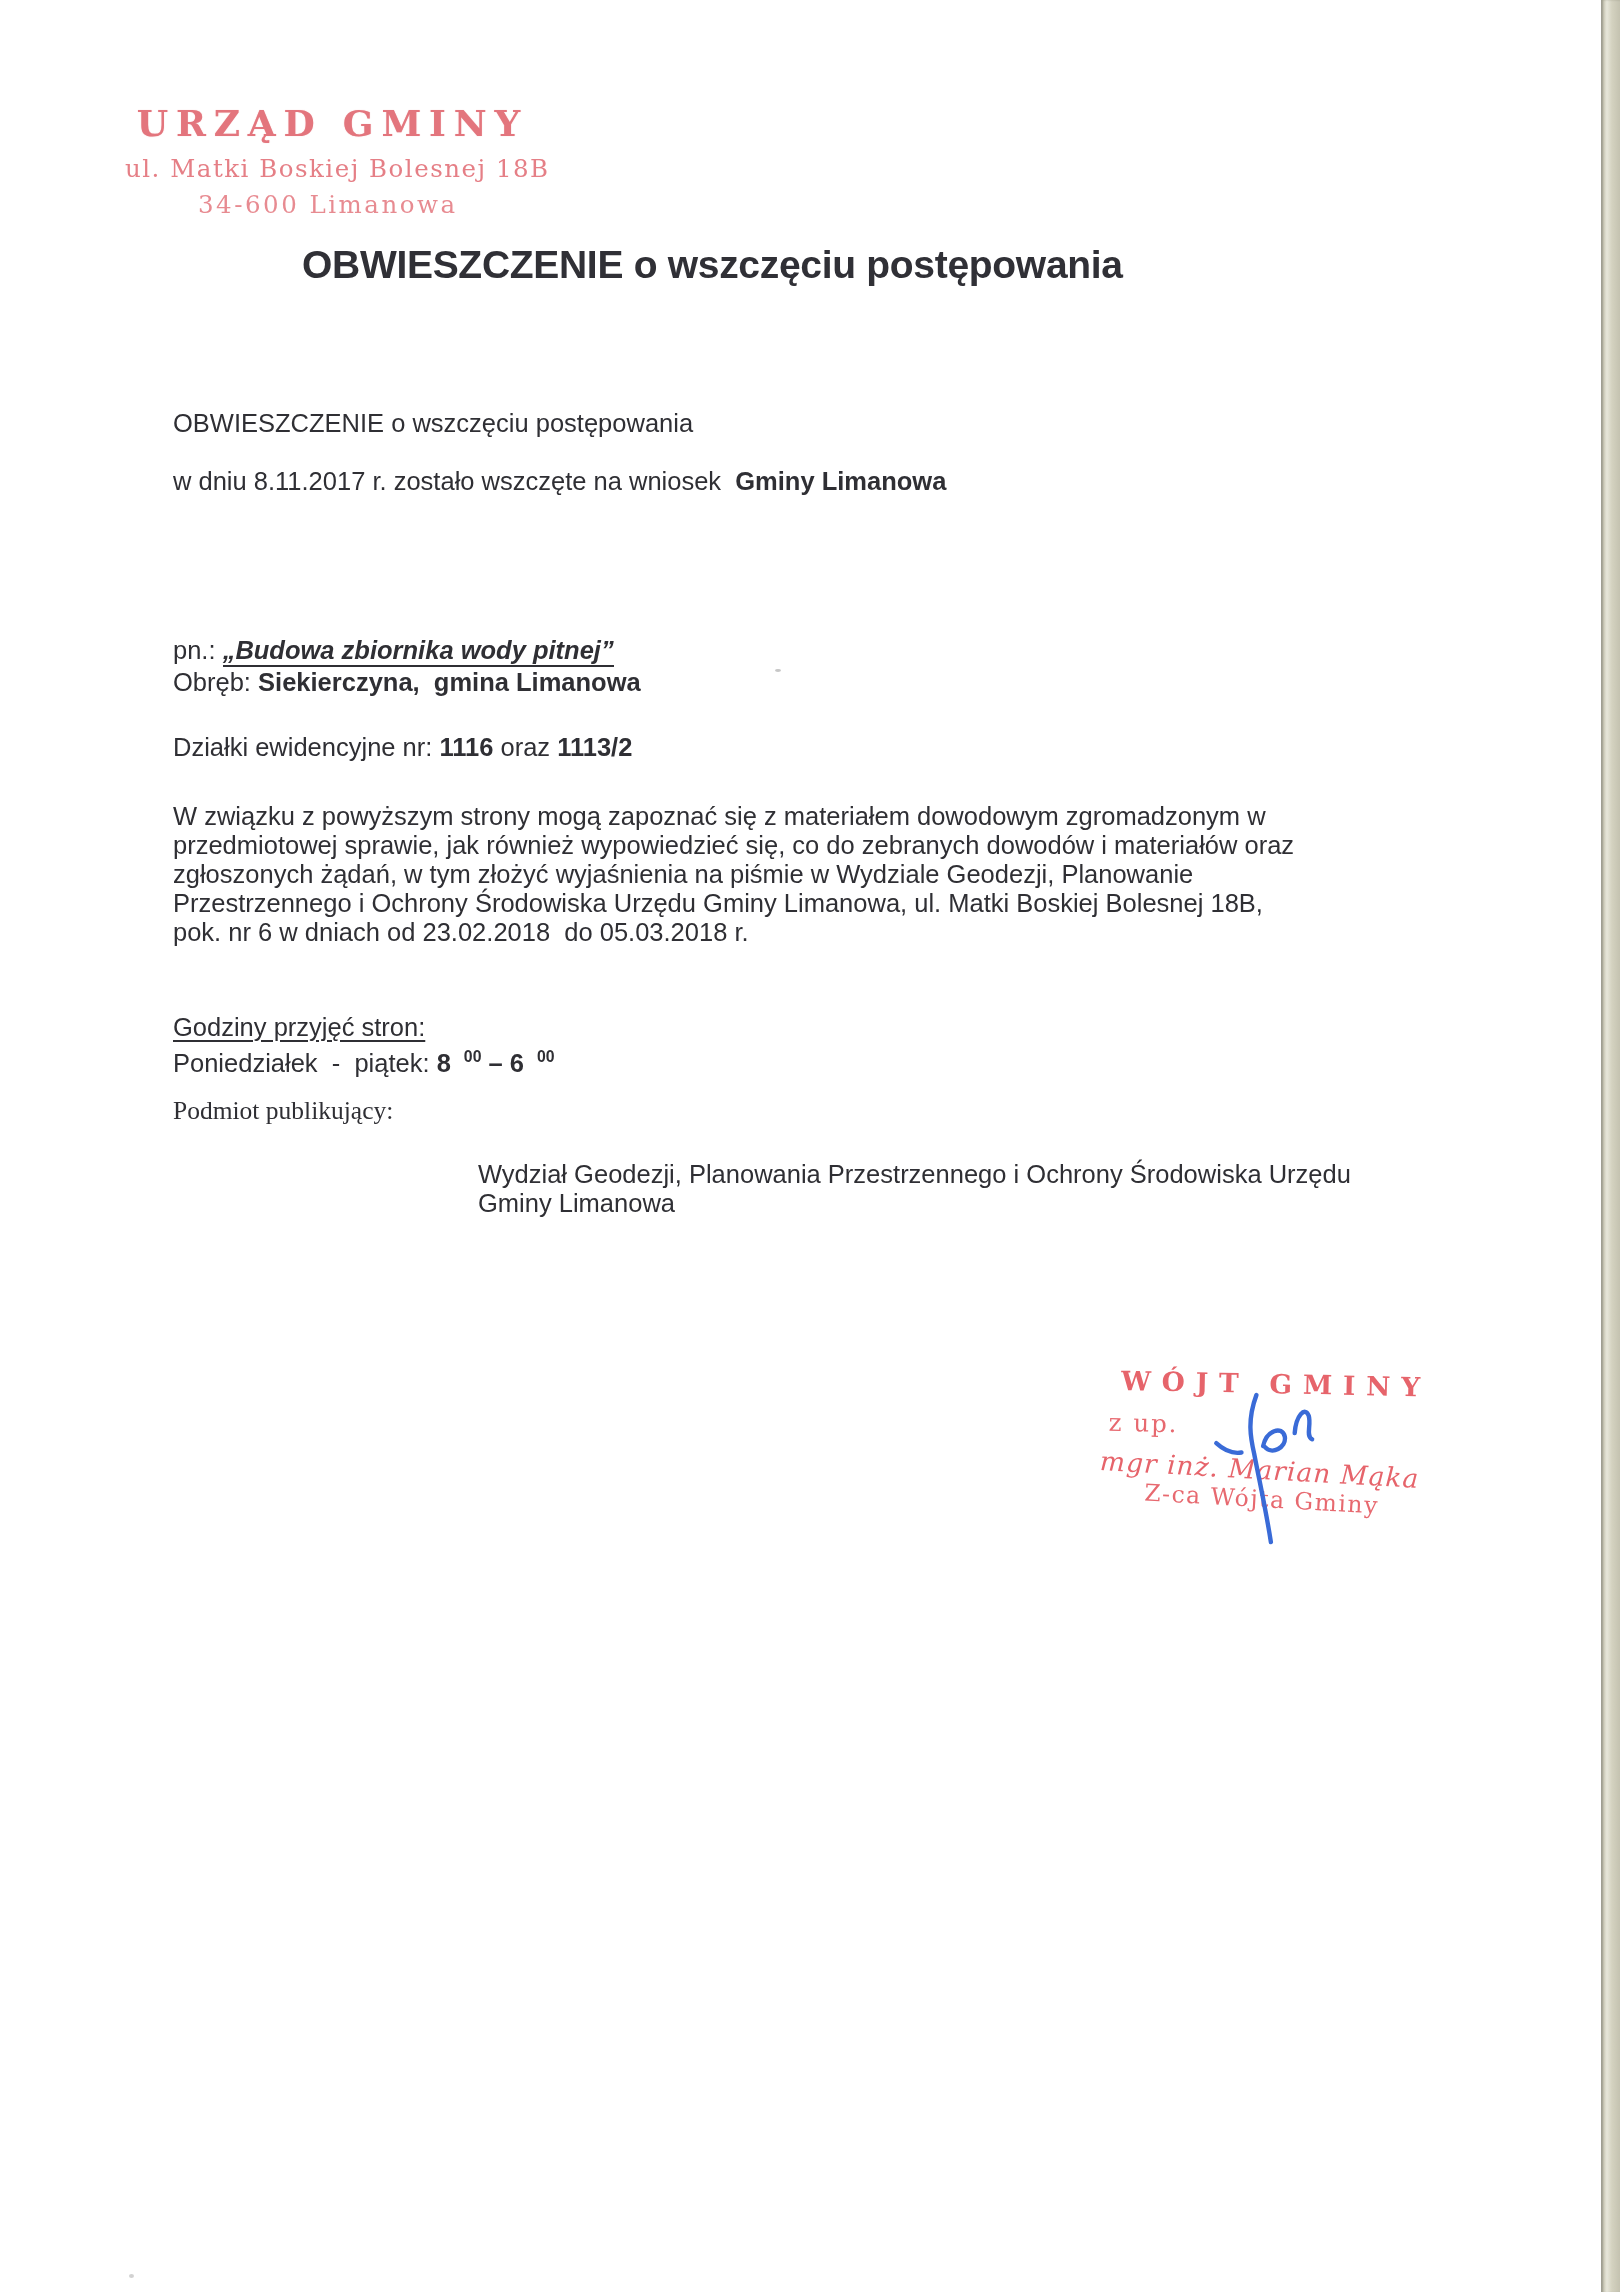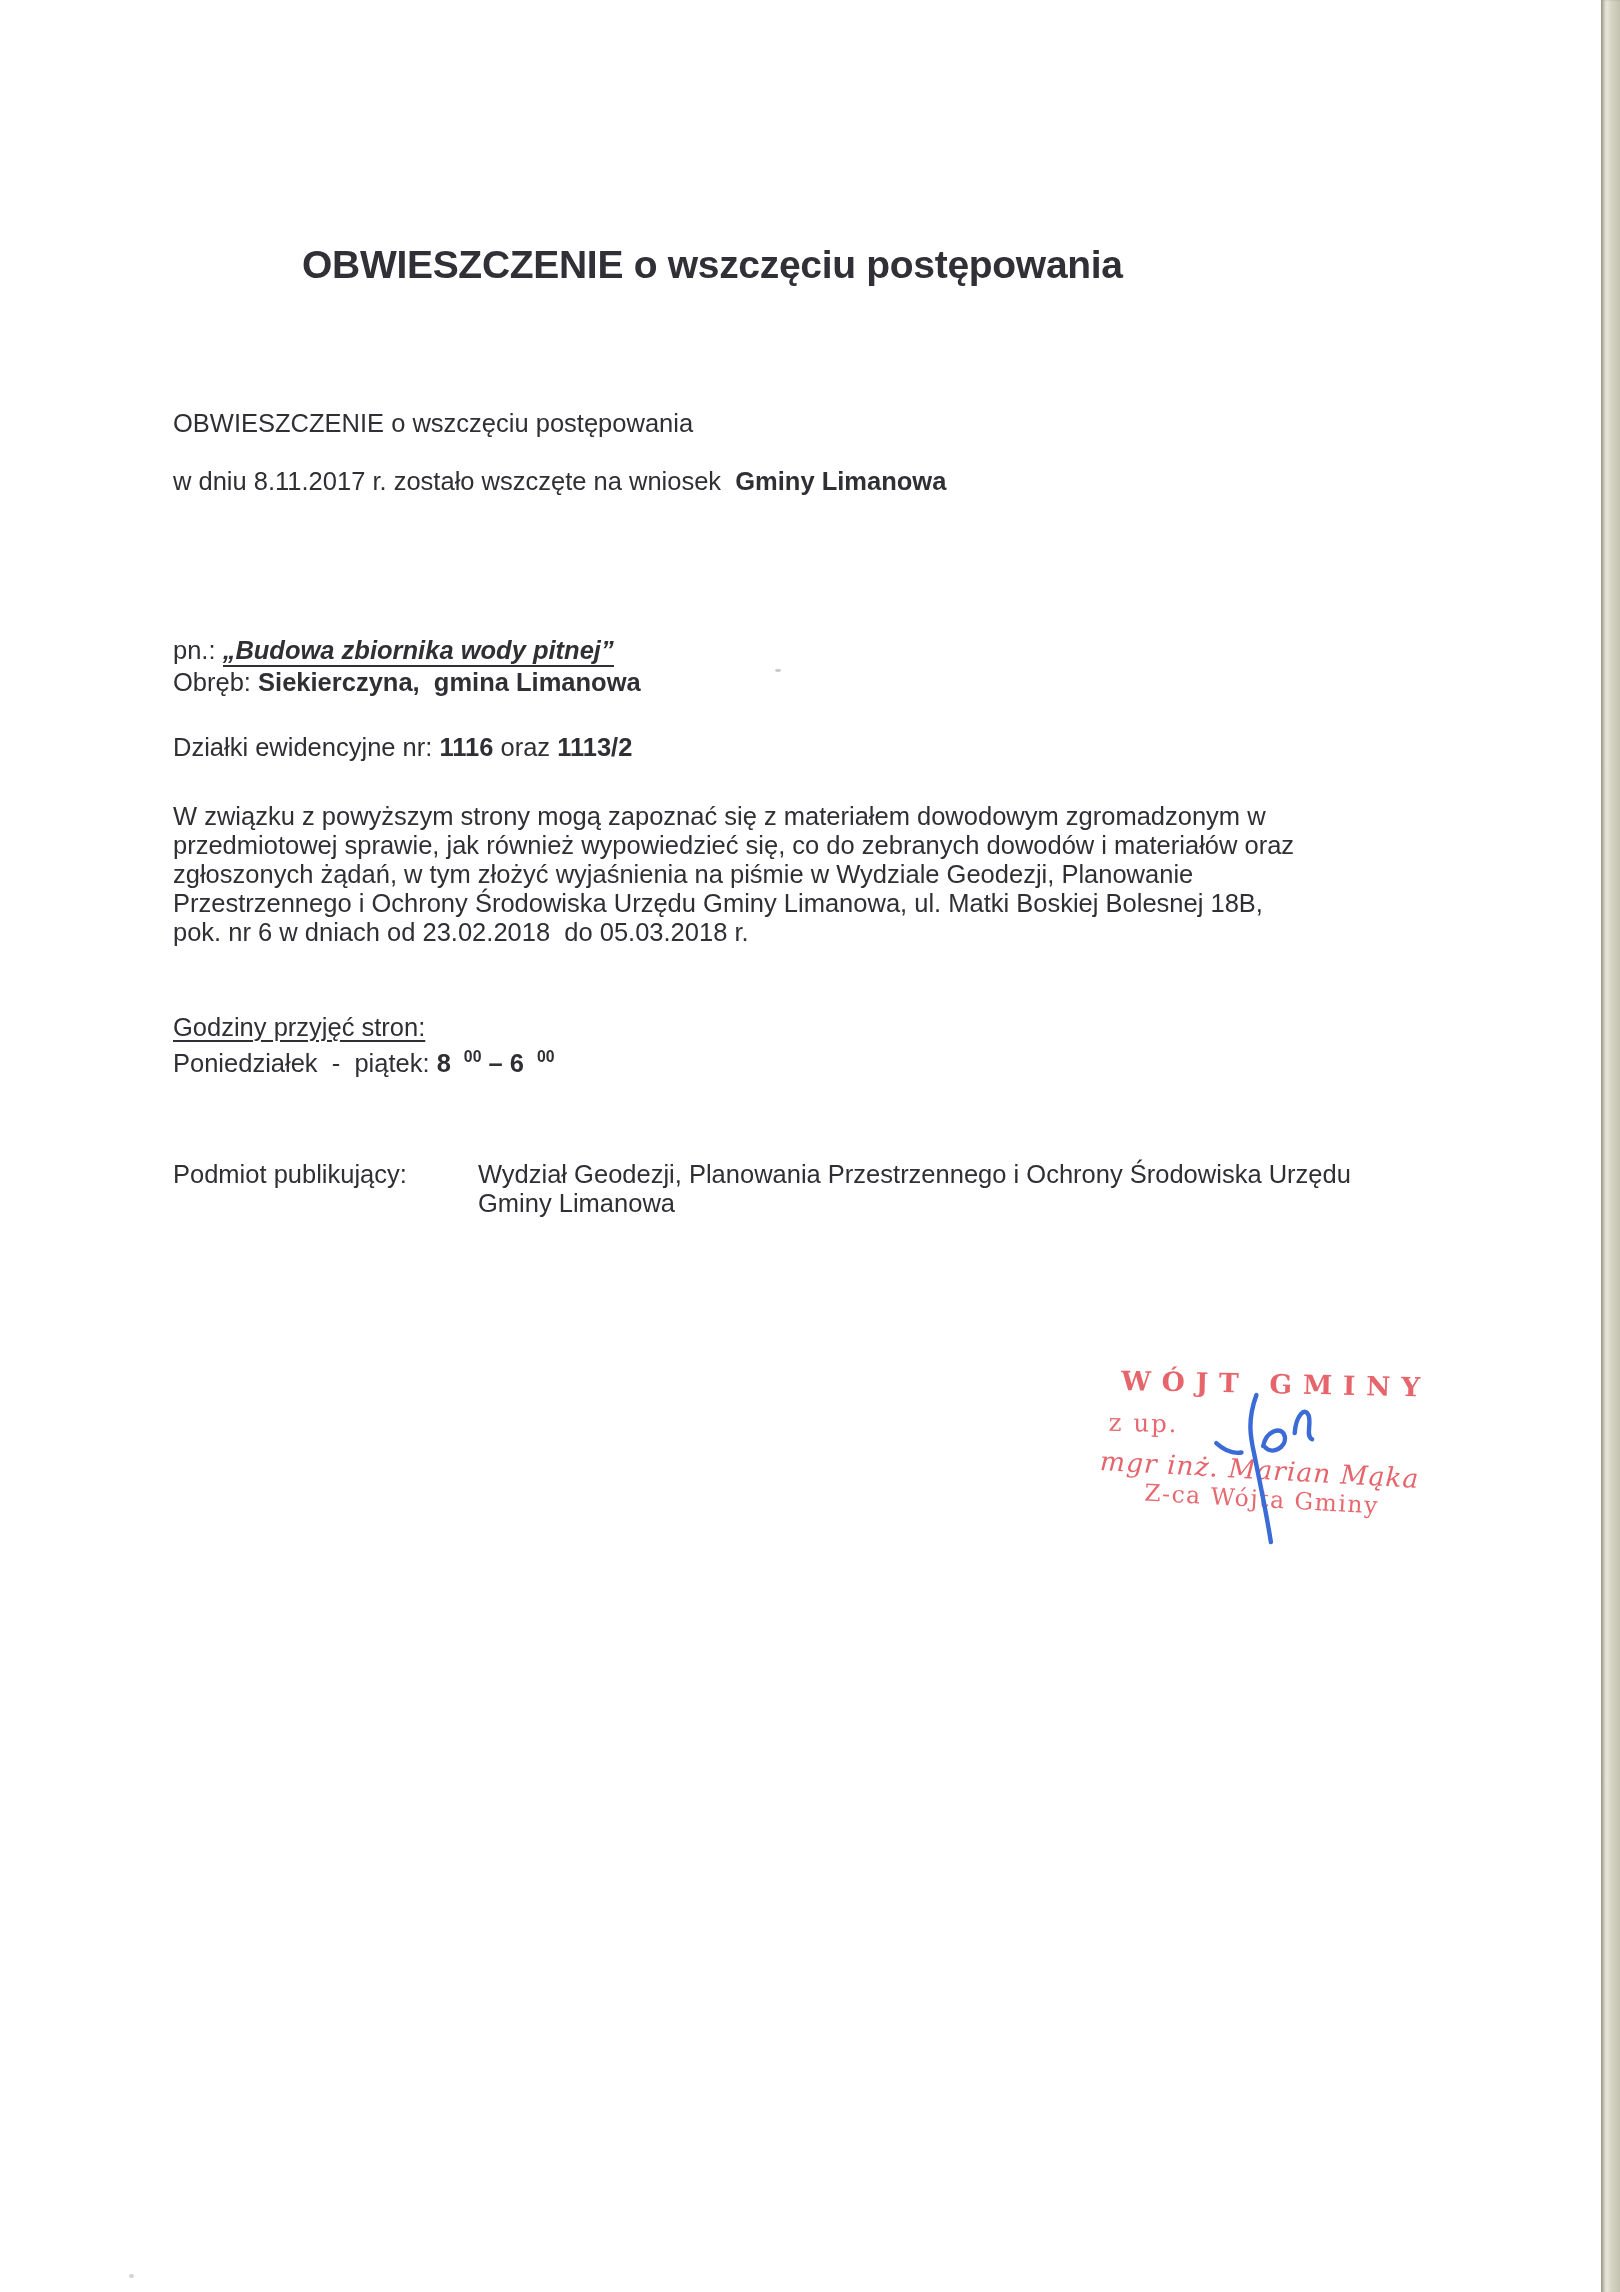--- a/index.html
+++ b/index.html
@@ -31,21 +31,21 @@
   }
 
   
   .bt { font-size:25.5px; line-height:29px; white-space:pre-wrap; position:absolute; left:173px; }
   .blk-intro   { top:380px;  width:1304px; }
   .line-project  { top:604px;margin-top:32px; }
   .line-district { top:668px; }
   .line-plots    { top:733px; }
   .blk-info    { top:802px;  width:1304px; }
   .blk-hours   { top:1013px; }
-  .lbl-publisher { top:1160px; }
+  .lbl-publisher { top:1096px;font-family:Liberation Serif, serif; }
   .val-publisher { top:1160px; left:478px; width:990px; }
 
   .b  { font-weight:bold; }
   .project-name {
     font-weight:bold; font-style:italic;
     border-bottom:2px solid #2f2f34; padding-bottom:1px;
   }
   .hours-heading { text-decoration:underline; text-decoration-thickness:2px; text-underline-offset:3.9px; }
   .sup00 {
     font-size:0.62em; vertical-align:super; font-weight:bold;
@@ -86,20 +86,25 @@
   }
   .speck { position:absolute; background:#8f8f8f; border-radius:50%; opacity:.5; }
   .speck-1 { left:775px; top:669px;  width:5.9px; height:2.9px; }
   .speck-2 { left:129px; top:2274px; width:4.9px; height:3.9px; opacity:.4; }
 </style>
 </head>
 <body>
 
 <div class="page">
 
+  <div class="stamp-top">
+    <div class="l1">URZĄD GMINY</div>
+    <div class="l2">ul. Matki Boskiej Bolesnej 18B</div>
+    <div class="l3">34-600 Limanowa</div>
+  </div>
 
   <div class="title">OBWIESZCZENIE o wszczęciu postępowania</div>
 
   <div class="bt blk-intro"><br><span>OBWIESZCZENIE o wszczęciu postępowania</span><br><br><span>w dniu 8.11.2017 r. zostało wszczęte na wniosek  </span><span class="b">Gminy Limanowa</span></div>
 
   <div class="bt line-project"><span>pn.: </span><span class="project-name">„Budowa zbiornika wody pitnej”</span></div>
 
   <div class="bt line-district"><span>Obręb: </span><span class="b">Siekierczyna,  gmina Limanowa</span></div>
 
   <div class="bt line-plots"><span>Działki ewidencyjne nr: </span><span class="b">1116</span><span> oraz </span><span class="b">1113/2</span></div>

